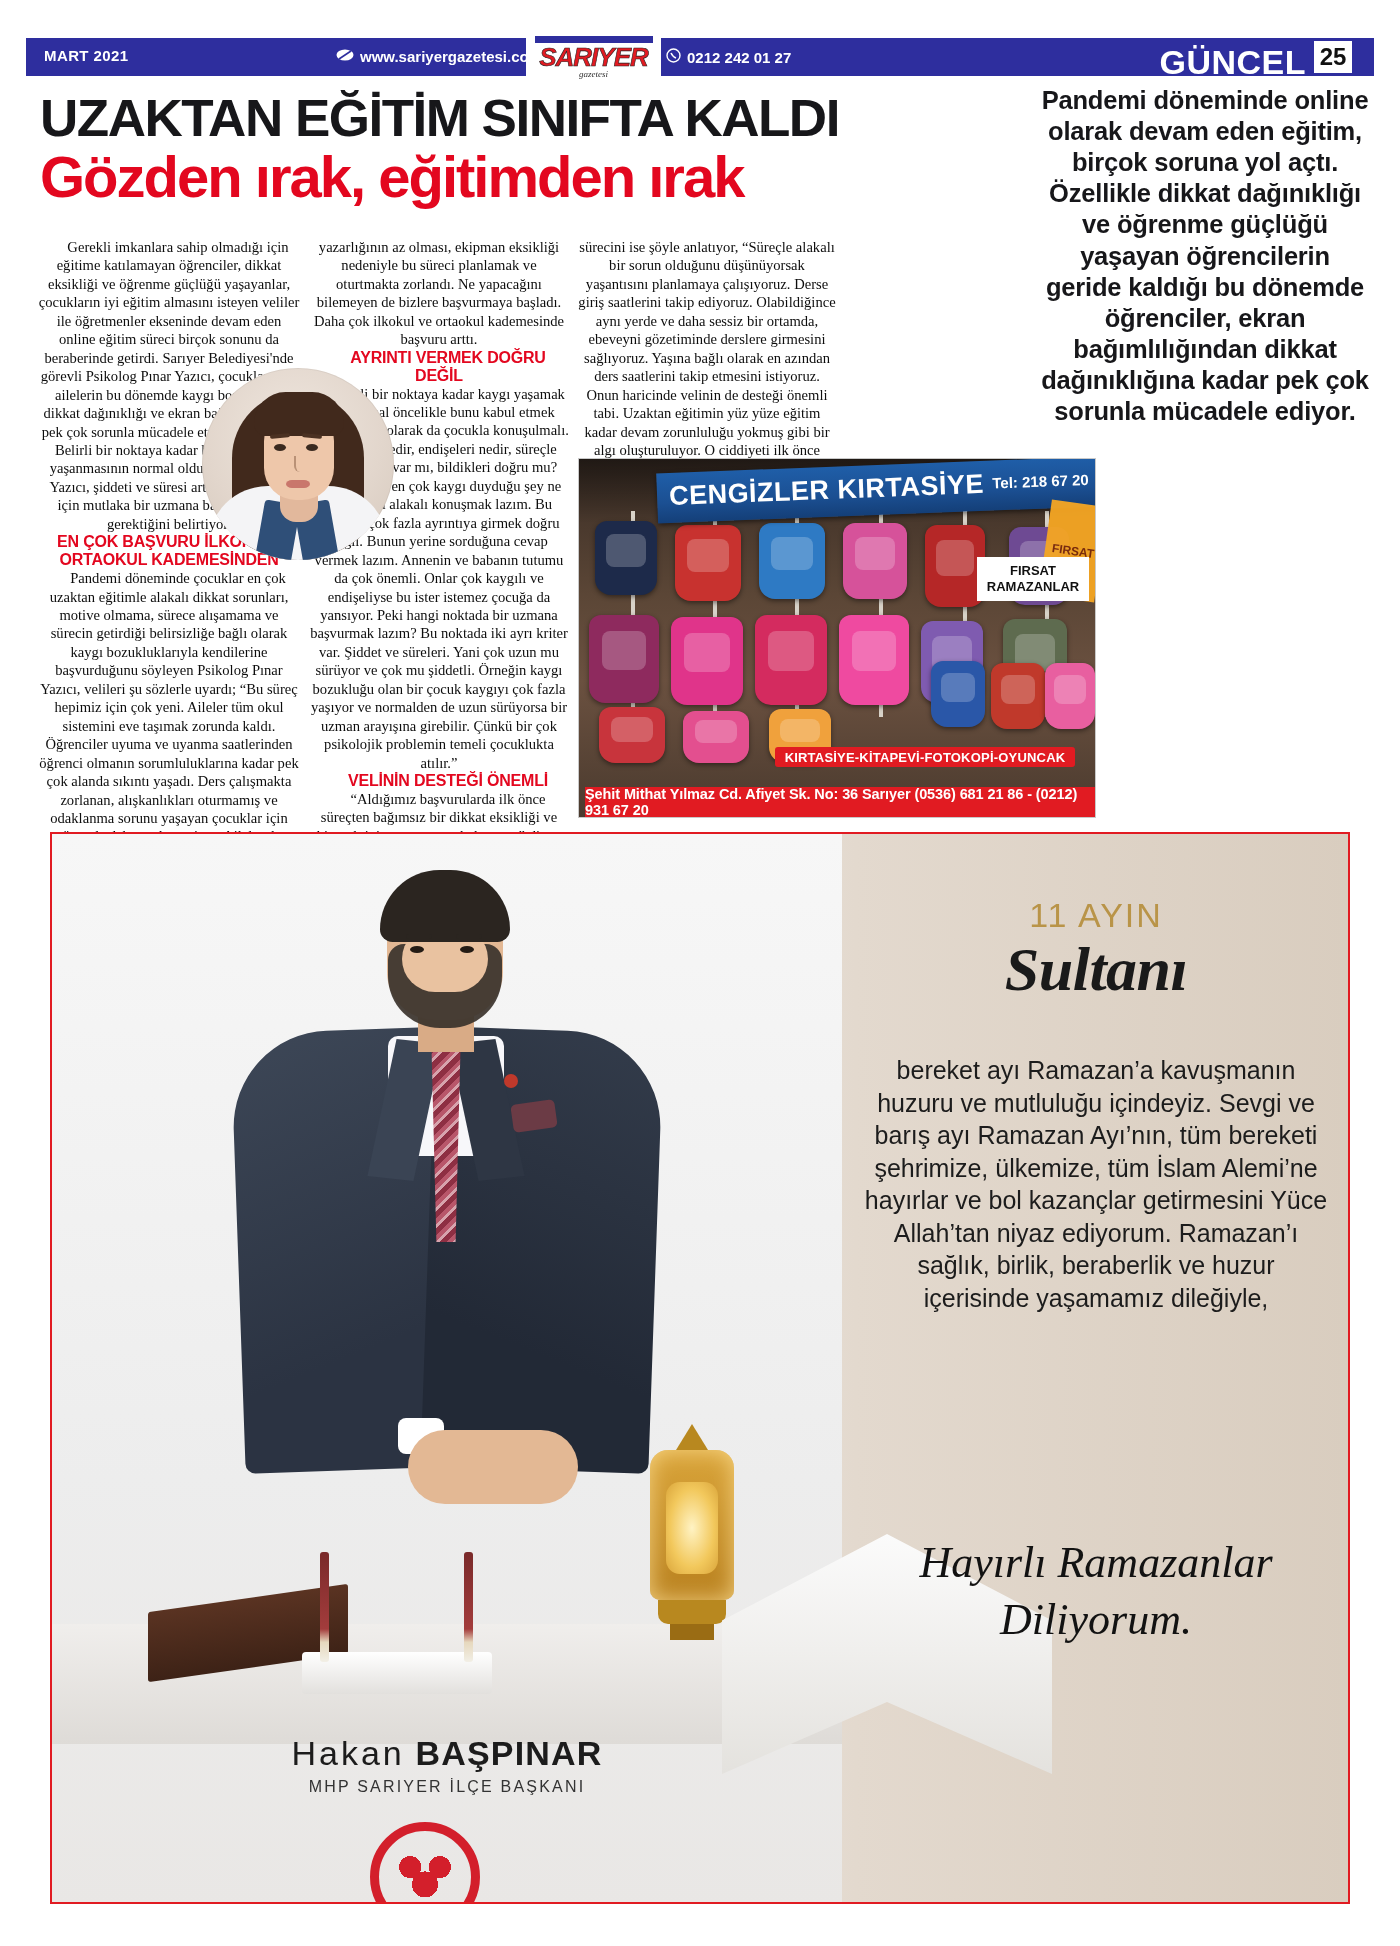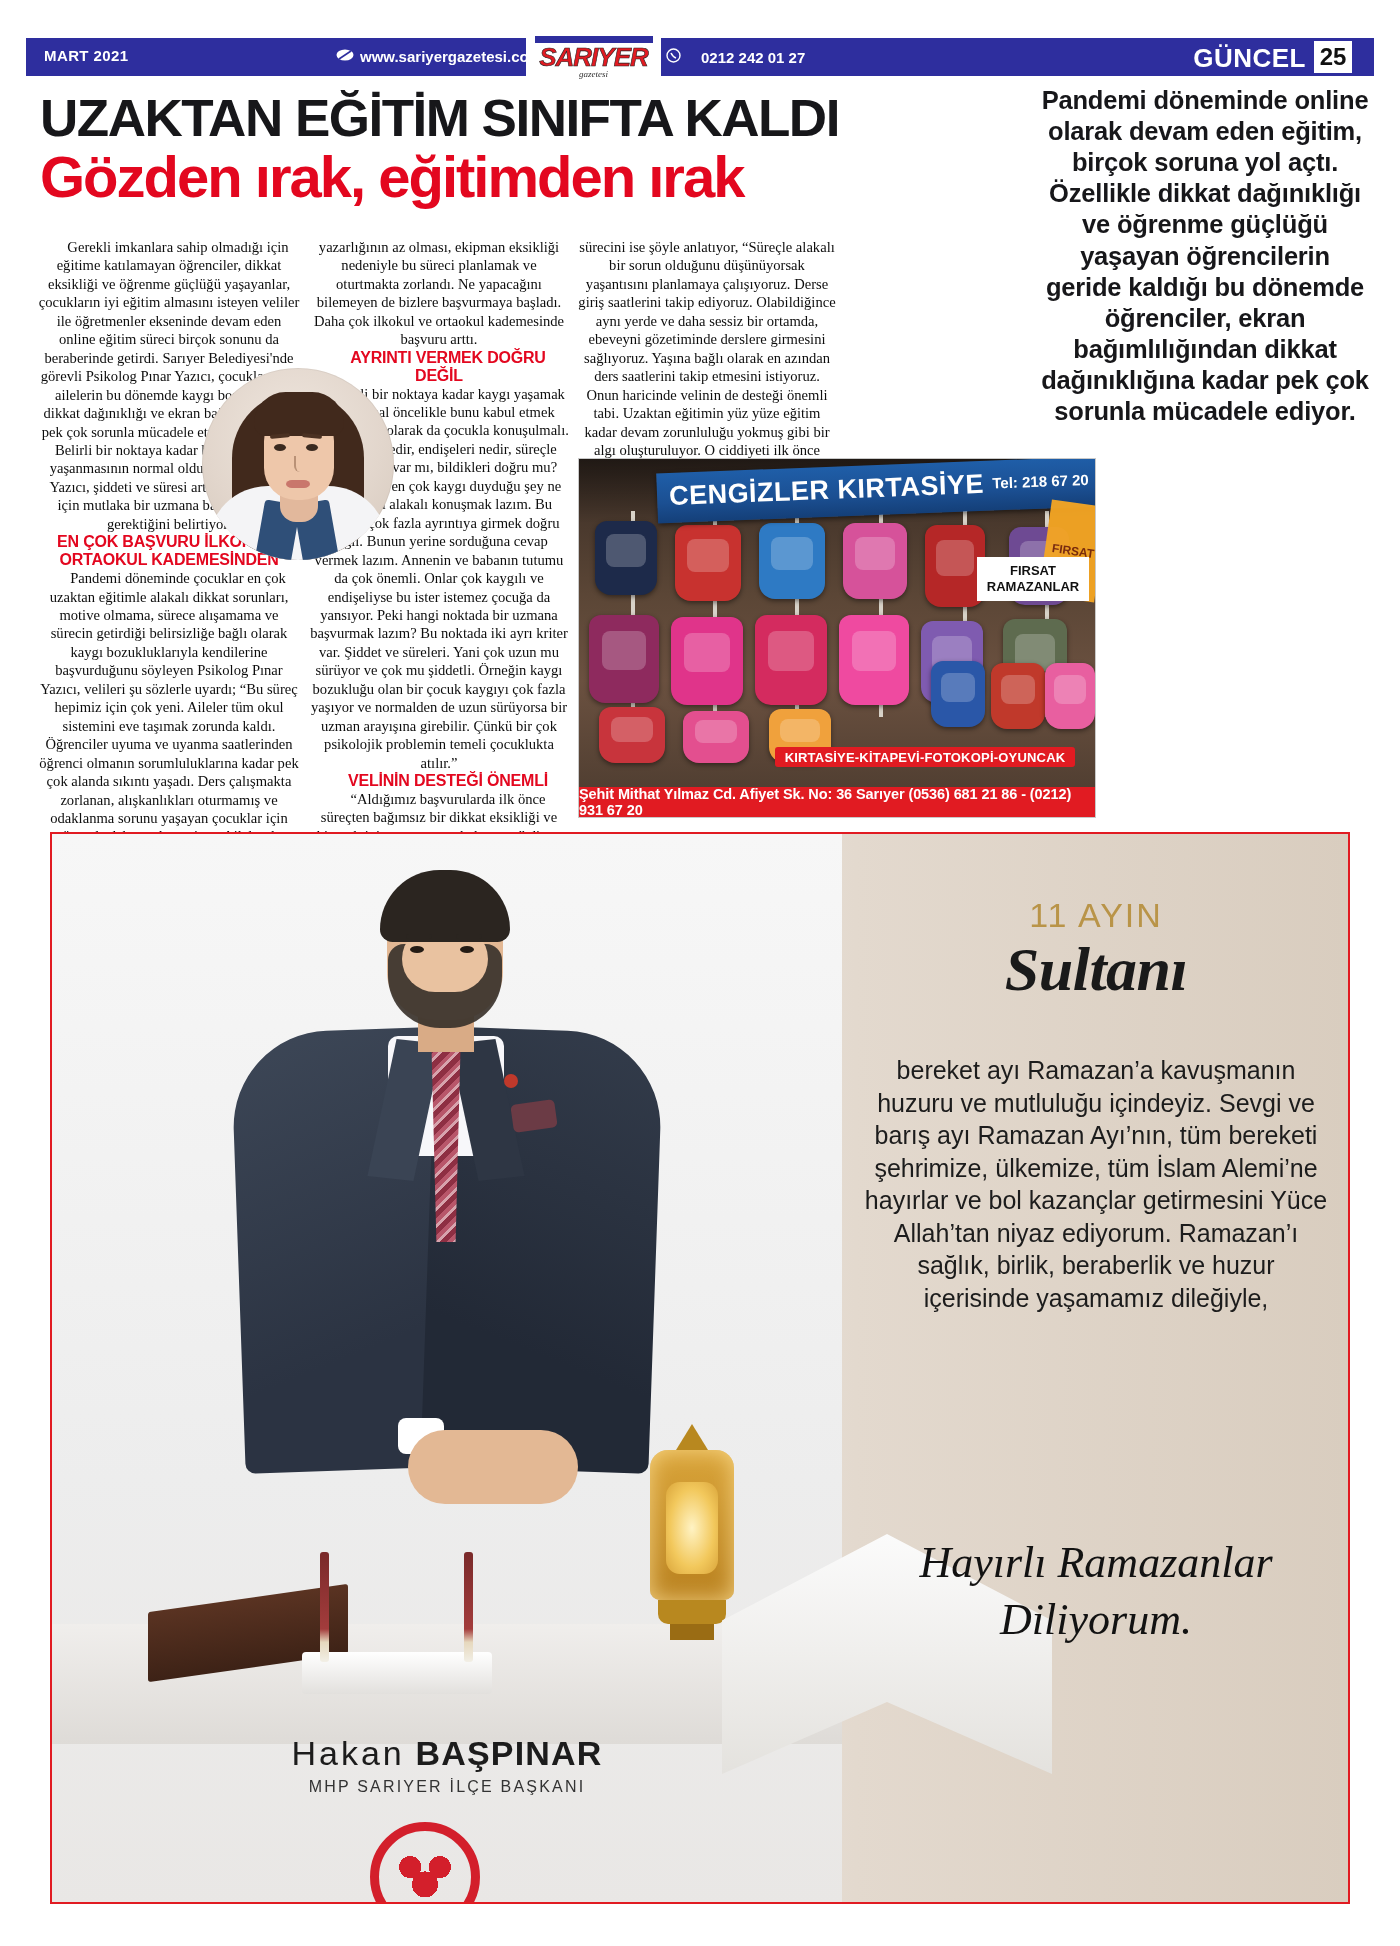--- a/index.html
+++ b/index.html
@@ -19,41 +19,41 @@
   .mh-date {
     position:absolute; left:18px; top:9px;
     color:#fff; font-family:"Liberation Sans", sans-serif; font-weight:700;
     font-size:15px; letter-spacing:.4px;
   }
   .mh-web {
     position:absolute; left:310px; top:10px; display:flex; align-items:center; gap:6px;
     color:#fff; font-family:"Liberation Sans", sans-serif; font-weight:700; font-size:15px;
   }
   .mh-phone {
-    position:absolute; left:640px; top:10px; display:flex; align-items:center; gap:20px;
+    position:absolute; left:640px; top:10px; display:flex; align-items:center; gap:6px;
     color:#fff; font-family:"Liberation Sans", sans-serif; font-weight:700; font-size:15px;
   }
   .mh-logo {
     position:absolute; left:500px; top:-10px; width:135px; height:58px;
     background:#fff; display:flex; flex-direction:column; align-items:center; justify-content:center;
   }
   .mh-logo .bar { width:118px; height:7px; background:#2e2e9e; }
   .mh-logo .word {
     font-family:"Liberation Sans", sans-serif; font-weight:700; font-style:italic;
     font-size:26px; color:#e11b22; letter-spacing:-1px; line-height:1; margin-top:1px;
     -webkit-text-stroke:0.6px #222;
   }
   .mh-logo .sub {
     font-family:"Liberation Serif", serif; font-style:italic; font-size:9px; color:#333;
     margin-top:-1px;
     text-align:center;
   }
   .mh-section {
     position:absolute; right:68px; top:5px;
-    color:#fff; font-family:"Liberation Sans", sans-serif; font-weight:700; font-size:26px;
+    color:#fff; font-family:"Liberation Sans", sans-serif; font-weight:700; font-size:34px;
     letter-spacing:.5px;
   }
   .mh-page {
     position:absolute; right:22px; top:3px; width:38px; height:32px; background:#fff;
     color:#111; font-family:"Liberation Sans", sans-serif; font-weight:700; font-size:24px;
     display:flex; align-items:center; justify-content:center;
   }
 
   
   .kicker {
@@ -195,21 +195,21 @@
     background:#e11b22; color:#fff; border-radius:3px;
     font-family:"Liberation Sans", sans-serif; font-weight:700; font-size:13px;
     display:flex; align-items:center; justify-content:center; letter-spacing:.2px;
   }
   .cz-hayirli {
     position:absolute; right:6px; top:98px; width:112px; padding:6px 2px;
     background:#fff; color:#111; text-align:center;
     font-family:"Liberation Sans", sans-serif; font-weight:700; font-size:13px; line-height:1.22;
   }
   .cz-addr {
-    position:absolute; left:0; bottom:0; width:518px; height:30px;
+    position:absolute; left:6px; bottom:0; width:518px; height:30px;
     background:#e11b22; color:#fff;
     font-family:"Liberation Sans", sans-serif; font-weight:700; font-size:14.5px;
     display:flex; align-items:center; justify-content:center; letter-spacing:-.1px;
   }
   .cz-ribbon {
     position:absolute; right:-6px; top:44px; width:56px; height:96px;
     background:#f5a623; transform:rotate(8deg); opacity:.95;
     font-family:"Liberation Sans", sans-serif; font-weight:700; font-size:12px;
     color:#7a2a0a; display:flex; align-items:center; justify-content:center;
   }

